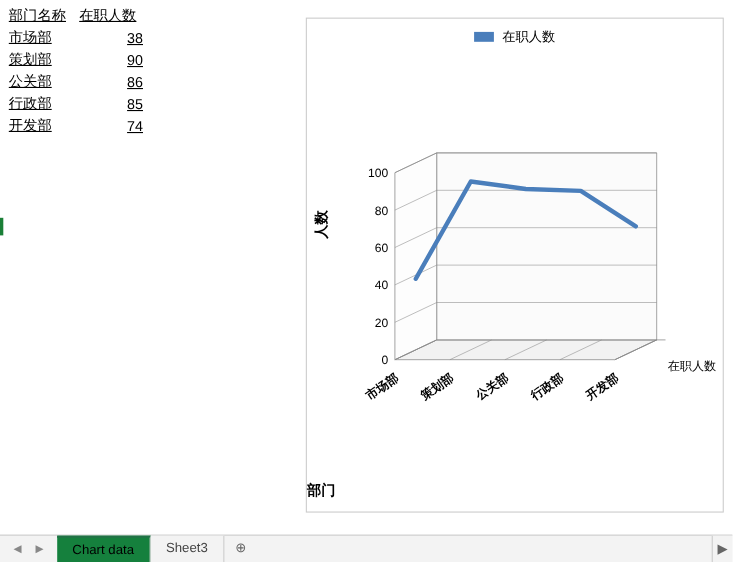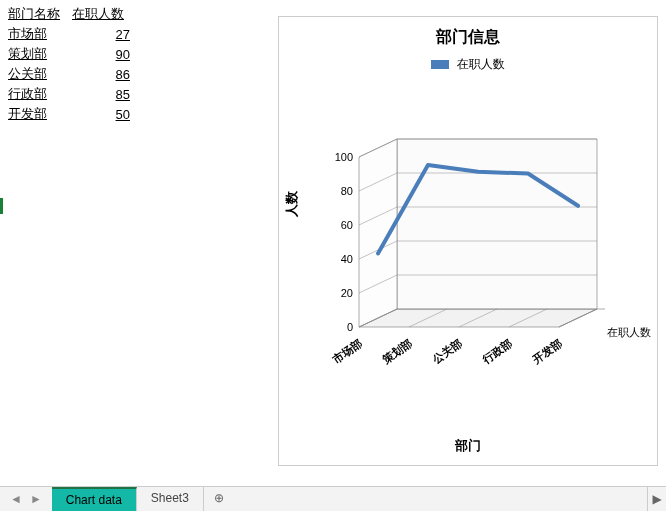--- a/index.html
+++ b/index.html
@@ -89,21 +89,21 @@
     transform: rotate(-90deg);
     transform-origin: left top;
     font-size: 13px;
     font-weight: bold;
   }
   .xlabel {
     position: absolute;
     left: 0;
     right: 0;
     bottom: 10px;
-    text-align: center;
+    text-align: left;
     font-size: 13px;
     font-weight: bold;
   }
   .depth-label {
     position: absolute;
     right: 6px;
     top: 308px;
     font-size: 11px;
   }
 
@@ -131,21 +131,21 @@
     cursor: default;
   }
   .tab {
     padding: 4px 14px;
     border-right: 1px solid #ccc;
     background: #f3f3f3;
     cursor: pointer;
     color: #444;
   }
   .tab.active {
-    background: #14b8a6;
+    background: #15803d;
     border-top: 2px solid #217346;
     border-bottom: 1px solid #fff;
     margin-bottom: -1px;
     color: #000;
   }
   .tab-add {
     padding: 4px 10px;
     color: #666;
     cursor: pointer;
   }
@@ -167,45 +167,44 @@
 
 <div class="sheet-area">
   <table class="data">
     <tbody>
         <tr>
       <th>部门名称</th>
       <th>在职人数</th>
     </tr>
     <tr>
       <td>市场部</td>
-      <td class="num">27</td>
+      <td class="num">38</td>
     </tr>
     <tr>
       <td>策划部</td>
       <td class="num">90</td>
     </tr>
     <tr>
       <td>公关部</td>
       <td class="num">86</td>
     </tr>
     <tr>
       <td>行政部</td>
       <td class="num">85</td>
     </tr>
     <tr>
       <td>开发部</td>
-      <td class="num">50</td>
+      <td class="num">74</td>
     </tr>
   </tbody>
     </table>
 </div>
 <div class="cursor-bar"></div>
 
 <div class="chart-box">
-  <div class="chart-title">部门信息</div>
   <div class="legend">
     <span class="swatch"></span>
     <span>在职人数</span>
   </div>
 
   <div class="ylabel">人数</div>
 
   <div class="plot">
     <svg id="plot-svg" width="310" height="280">
         <polygon points="40,190 240,190 278,172 78,172" fill="#f2f2f2" stroke="#888" stroke-width="0.7"></polygon>

